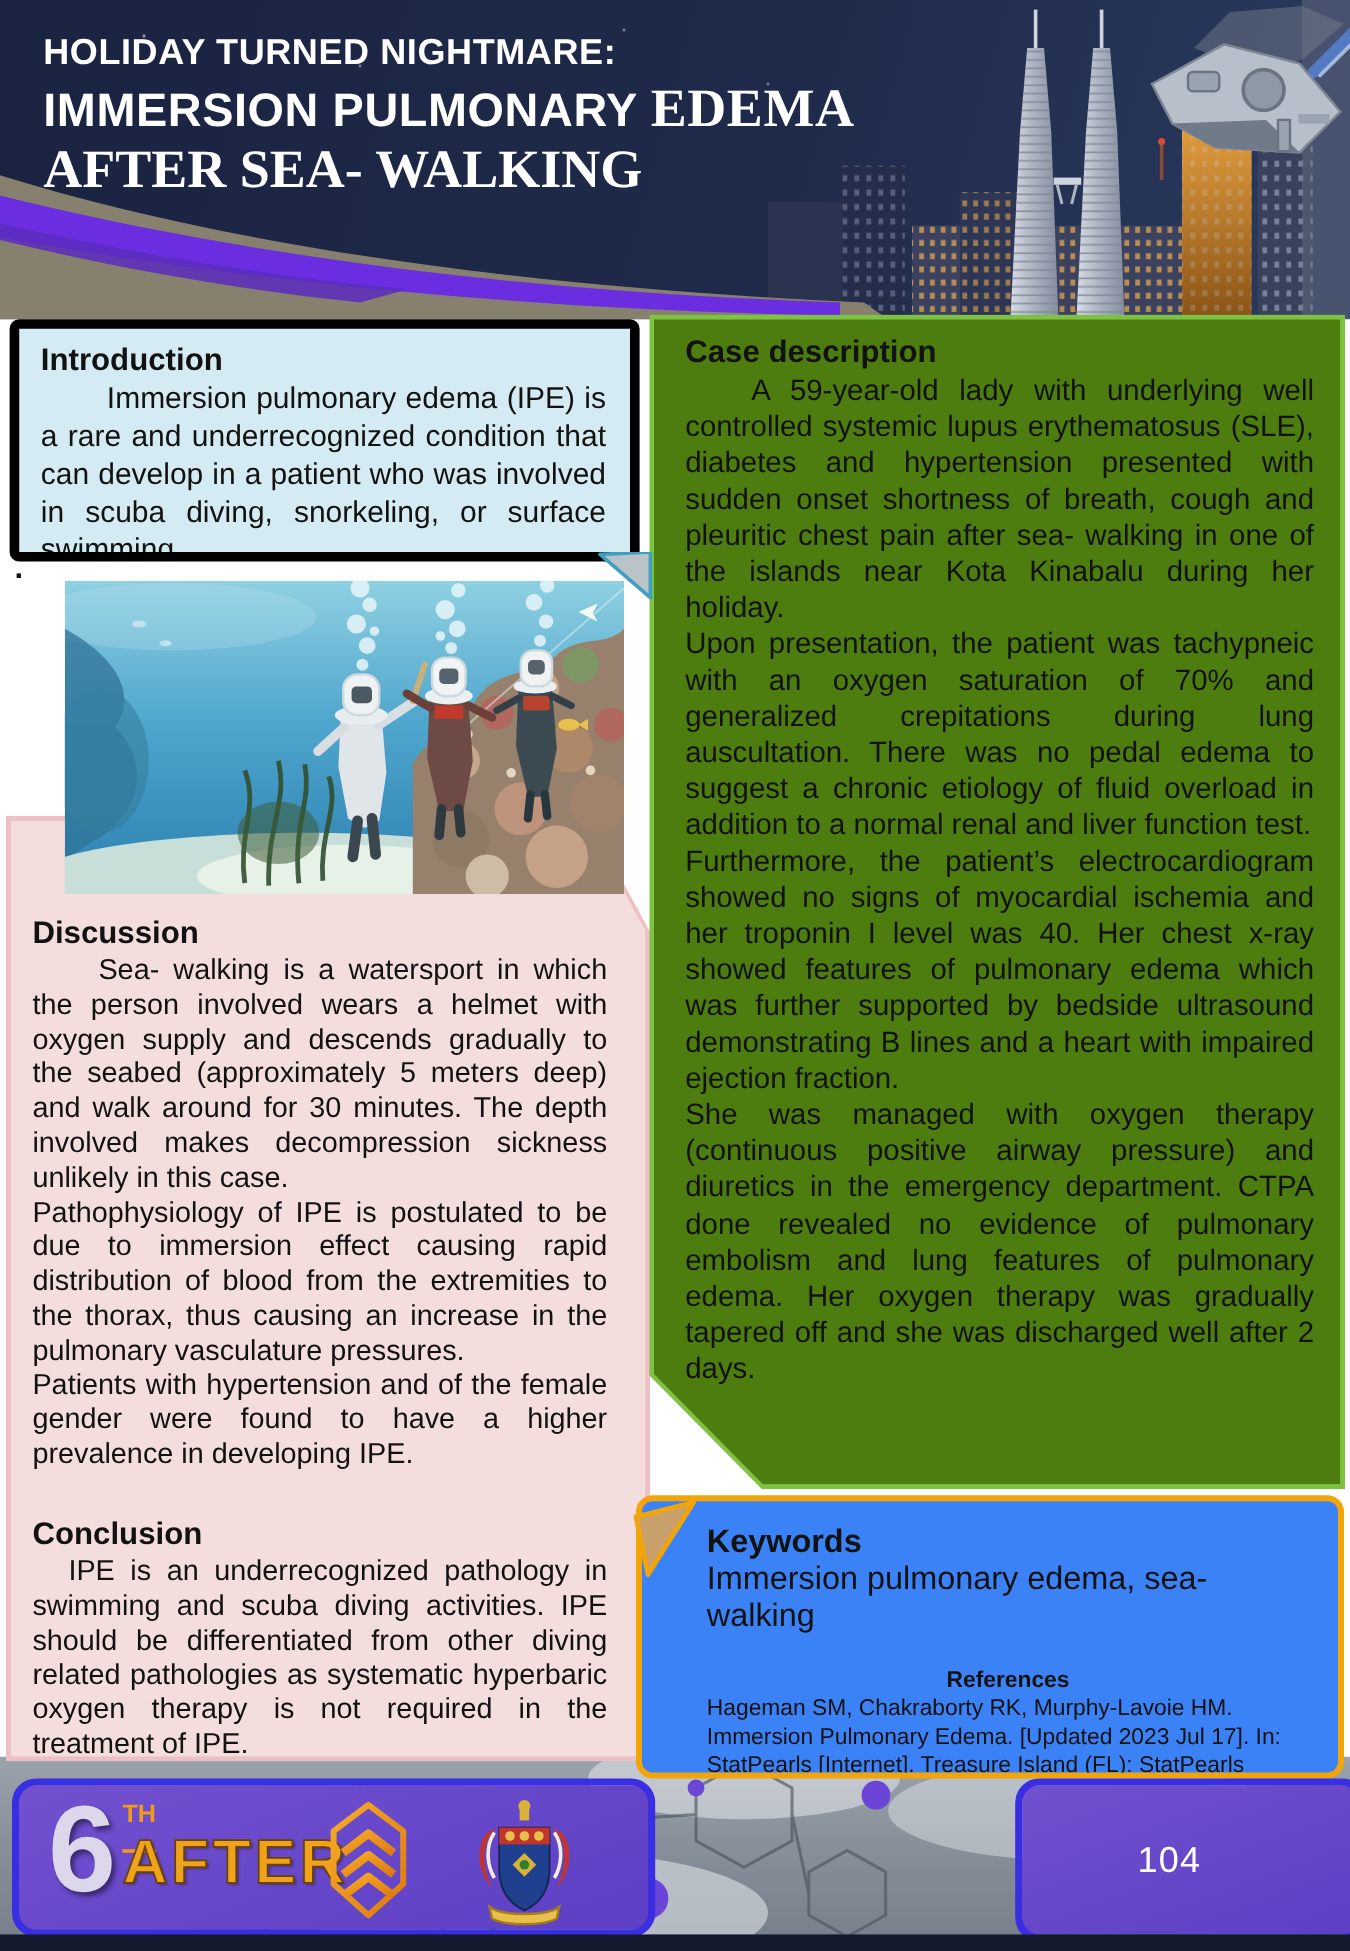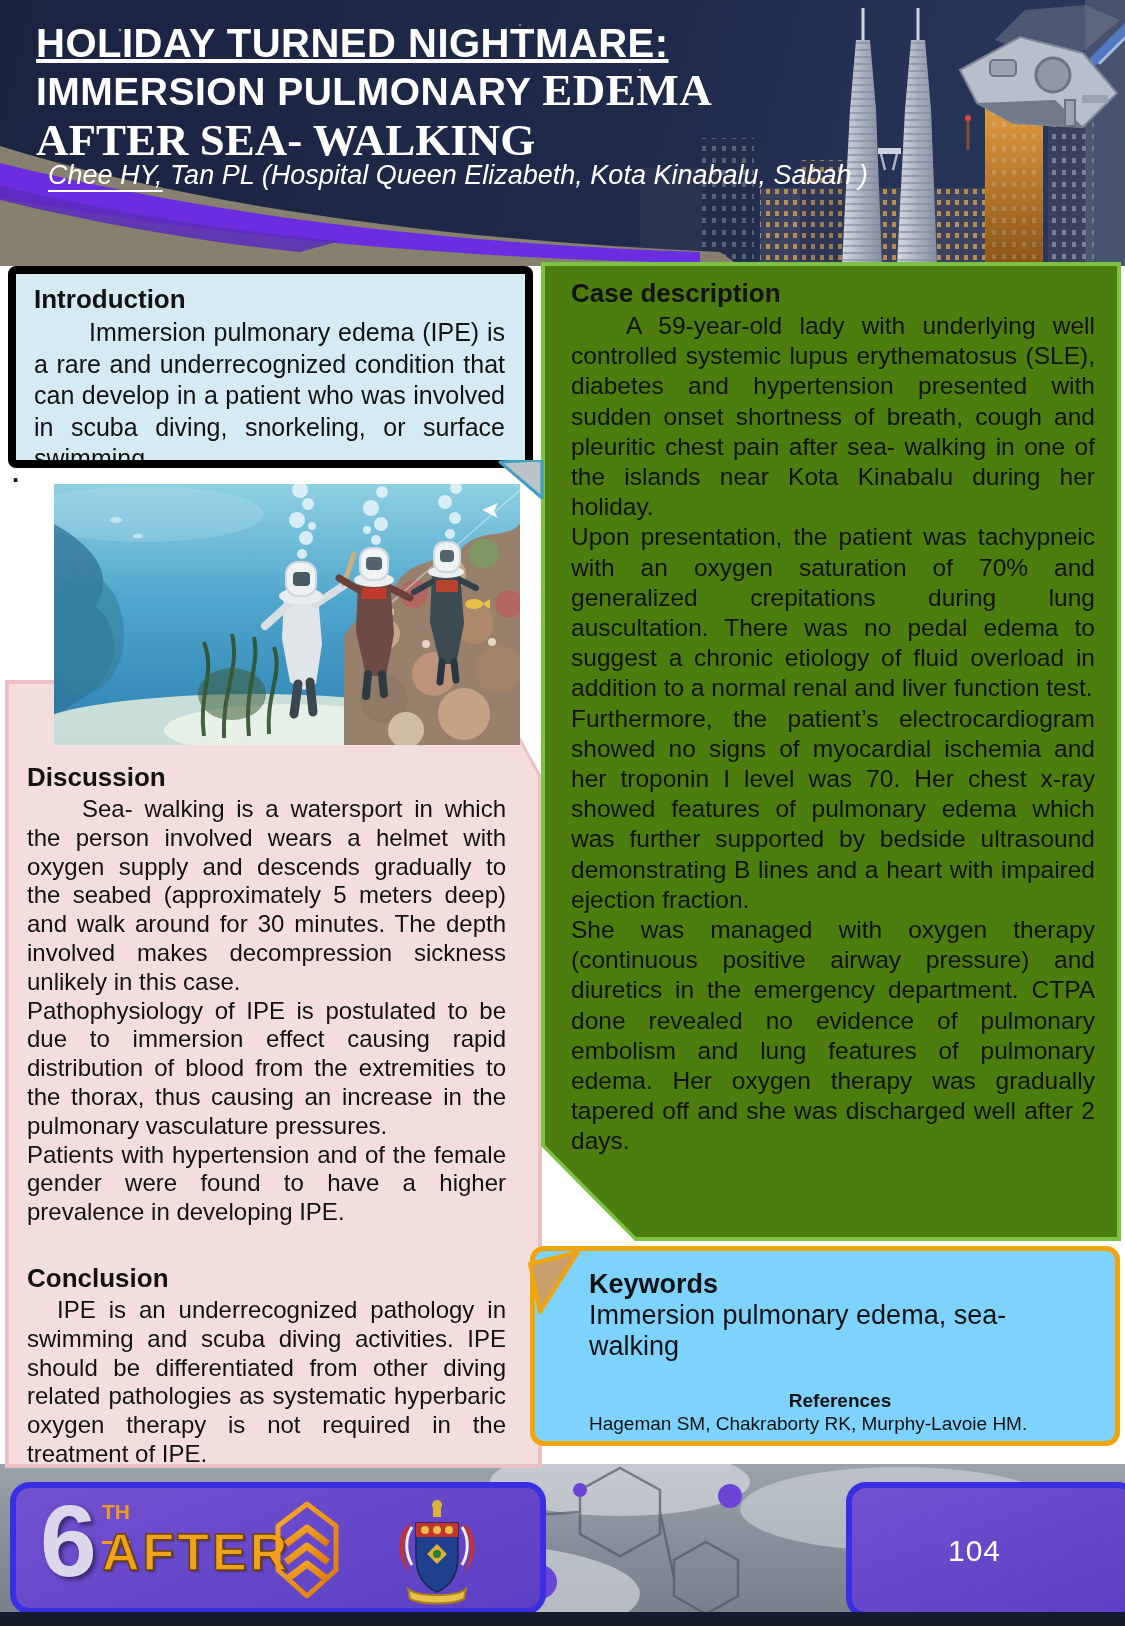--- a/index.html
+++ b/index.html
@@ -10,21 +10,21 @@
     font-family:"Liberation Sans", sans-serif;
   }
   
   .header {
     position:absolute; left:0; top:0; width:1125px; height:266px;
     background:linear-gradient(105deg,#1a2340 0%,#1f2a4a 55%,#2a3a5e 100%);
     overflow:hidden;
   }
   .header-art { position:absolute; left:0; top:0; }
   .title-block { position:absolute; left:36px; top:20px; color:#fff; font-weight:bold; z-index:3; }
-  .title-l1 { font-size:40px; line-height:47px; letter-spacing:.5px;text-decoration:underline; }
+  .title-l1 { font-size:30px; line-height:47px; letter-spacing:.5px; }
   .title-l2 { font-size:39px; line-height:47px; letter-spacing:.5px; }
   .title-serif { font-family:"Liberation Serif", serif; font-size:45px; }
   .title-l3 { font-family:"Liberation Serif", serif; font-size:45px; line-height:50px; }
   .authors { position:absolute; left:48px; top:160px; z-index:3; color:#fff;
     font-style:italic; font-size:27px; }
   .authors .u { text-decoration:underline; text-underline-offset:6px; }
   
   .footer-bg {
     position:absolute; left:0; top:1464px; width:1125px; height:162px;
     background:linear-gradient(180deg,#9aa2ab 0%, #848c97 55%, #767e8a 100%);
@@ -69,22 +69,22 @@
   }
   .green-inner {
     position:absolute; left:4px; top:4px; width:572px; height:971px;
     background:#4d7c0f;
     clip-path:polygon(0 0, 572px 0, 572px 971px, 91px 971px, 0 879px);
     padding:12px 22px 0 26px; overflow:hidden;
   }
   .green-inner .body-text { font-size:24.5px; line-height:30.2px; }
   
   .orange-box {
-    position:absolute; left:530px; top:1246px; width:590px; height:200px;
-    background:#7dd3fc; border:5px solid #F2A40B; border-radius:14px;
+    position:absolute; left:530px; top:1246px; width:590px; height:236px;
+    background:#3b82f6; border:5px solid #F2A40B; border-radius:14px;
     padding:18px 24px 0 54px; overflow:hidden; z-index:3;
   }
   .kw-heading { font-size:27px; font-weight:bold; }
   .kw-body { font-size:27px; margin-bottom:28px; }
   .ref-heading { font-size:19px; font-weight:bold; margin-top:26px;text-align:center; }
   .ref-text { font-size:19px; line-height:24px; }
   .kw-fold { position:absolute; left:526px; top:1248px; z-index:4; }
   
   .footer-left {
     position:absolute; left:10px; top:1482px; width:536px; height:132px;
@@ -186,23 +186,20 @@
       <g>
         <path d="M0,146 C200,208 450,240 720,252 L740,266 L0,266 Z" fill="#87806e"></path>
         <path d="M0,163 C230,220 470,244 700,252 L700,263 C460,259 220,237 0,198 Z" fill="#6A2EE0"></path>
         <path d="M0,186 C120,214 240,232 340,241 L300,252 C200,242 90,222 0,200 Z" fill="#5b2bbd" opacity=".85"></path>
       </g>
     </svg>
     <div class="title-block">
       <div class="title-l1">HOLIDAY TURNED NIGHTMARE:</div>
       <div class="title-l2"><span>IMMERSION PULMONARY </span><span class="title-serif">EDEMA</span></div>
       <div class="title-l3">AFTER SEA- WALKING</div>
-    </div>
-    <div class="authors">
-      <span class="u">Chee HY,</span><span> Tan PL (Hospital Queen Elizabeth, Kota Kinabalu, Sabah )</span>
     </div>
   </div>
 
   <div class="footer-bg">
     <svg width="1125" height="162" viewBox="0 0 1125 162">
       <ellipse cx="450" cy="130" rx="190" ry="52" fill="#e8ebee" opacity=".55"></ellipse>
       <ellipse cx="900" cy="45" rx="160" ry="42" fill="#dde1e6" opacity=".5"></ellipse>
       <ellipse cx="620" cy="18" rx="130" ry="34" fill="#eef1f4" opacity=".5"></ellipse>
       <ellipse cx="160" cy="85" rx="120" ry="45" fill="#6f7884" opacity=".55"></ellipse>
       <ellipse cx="1040" cy="130" rx="120" ry="40" fill="#9aa5b2" opacity=".5"></ellipse>
@@ -347,21 +344,21 @@
       <path d="M428,120 l8,-5 v10 Z" fill="#e8c14a"></path>
     <ellipse cx="62" cy="36" rx="6" ry="3" fill="#cfe9f2" opacity=".8"></ellipse>
     <ellipse cx="84" cy="52" rx="5" ry="2.5" fill="#cfe9f2" opacity=".8"></ellipse>
   </svg>
 
   <div class="green-box">
     <div class="green-inner">
       <div class="box-heading">Case description</div>
       <p class="body-text jtext ind55">A 59-year-old lady with underlying well controlled systemic lupus erythematosus (SLE), diabetes and hypertension presented with sudden onset shortness of breath, cough and pleuritic chest pain after sea- walking in one of the islands near Kota Kinabalu during her holiday.</p>
       <p class="body-text jtext">Upon presentation, the patient was tachypneic with an oxygen saturation of 70% and generalized crepitations during lung auscultation. There was no pedal edema to suggest a chronic etiology of fluid overload in addition to a normal renal and liver function test.</p>
-      <p class="body-text jtext">Furthermore, the patient’s electrocardiogram showed no signs of myocardial ischemia and her troponin I level was 70. Her chest x-ray showed features of pulmonary edema which was further supported by bedside ultrasound demonstrating B lines and a heart with impaired ejection fraction.</p>
+      <p class="body-text jtext">Furthermore, the patient’s electrocardiogram showed no signs of myocardial ischemia and her troponin I level was 40. Her chest x-ray showed features of pulmonary edema which was further supported by bedside ultrasound demonstrating B lines and a heart with impaired ejection fraction.</p>
       <p class="body-text jtext">She was managed with oxygen therapy (continuous positive airway pressure) and diuretics in the emergency department. CTPA done revealed no evidence of pulmonary embolism and lung features of pulmonary edema. Her oxygen therapy was gradually tapered off and she was discharged well after 2 days.</p>
     </div>
   </div>
 
   <div class="orange-box">
     <div class="kw-heading">Keywords</div>
     <div class="kw-body">Immersion pulmonary edema, sea- walking</div>
     <div class="ref-heading">References</div>
     <div class="ref-text">Hageman SM, Chakraborty RK, Murphy-Lavoie HM. Immersion Pulmonary Edema. [Updated 2023 Jul 17]. In: StatPearls [Internet]. Treasure Island (FL): StatPearls Publishing; 2024 Jan-. Available from:</div>
 

